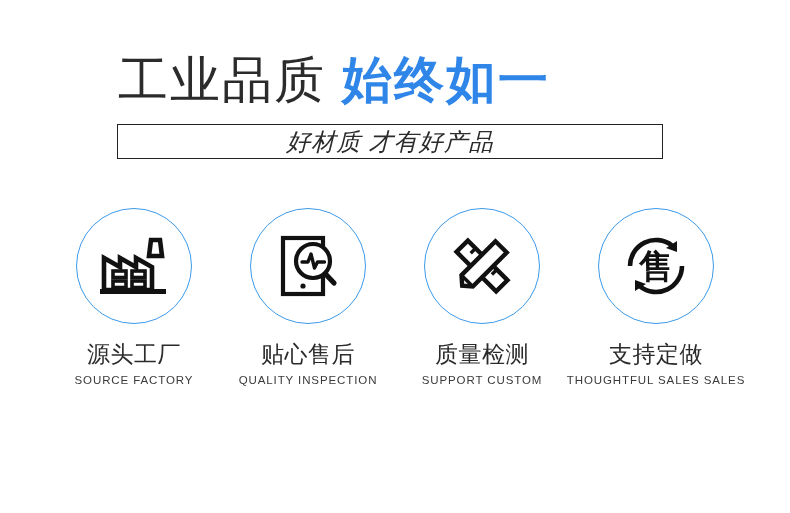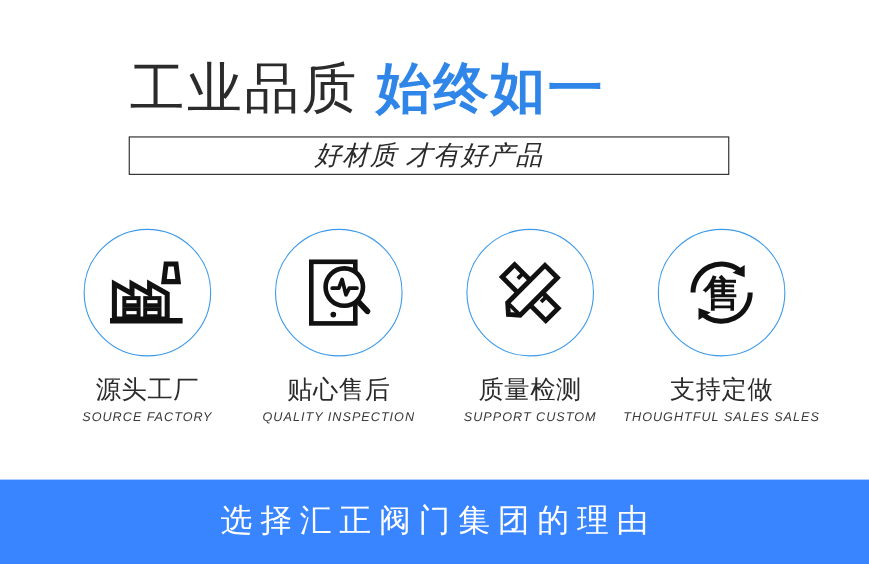--- a/index.html
+++ b/index.html
@@ -105,21 +105,20 @@
     line-height: 1.05;
     white-space: nowrap;
   }
   .feature-en {
     margin-top: 9px;
     font-size: 11.5px;
     color: #3a3a3a;
     letter-spacing: 0.9px;
     white-space: nowrap;
     line-height: 1;
-    font-style: italic;
   }
 
   
   .banner {
     position: absolute;
     left: 0;
     bottom: 0;
     width: 790px;
     height: 77px;
     background: #3885ff;
@@ -233,17 +232,14 @@
             <text x="36" y="48" text-anchor="middle" font-family="'DejaVu Sans','Liberation Sans',sans-serif" font-size="34" font-weight="700" fill="#111111" stroke="none">售</text>
           </svg>
         </span>
       </div>
       <div class="feature-cn">支持定做</div>
       <div class="feature-en">THOUGHTFUL SALES SALES</div>
     </div>
 
   </div>
 
-  <div class="banner">
-    <span class="banner-text">选择汇正阀门集团的理由</span>
-  </div>
 
 </div>
 
 </body></html>

